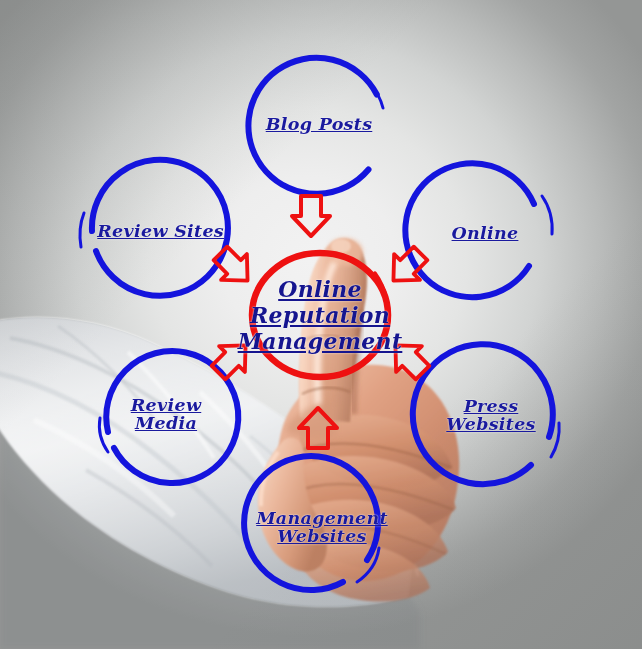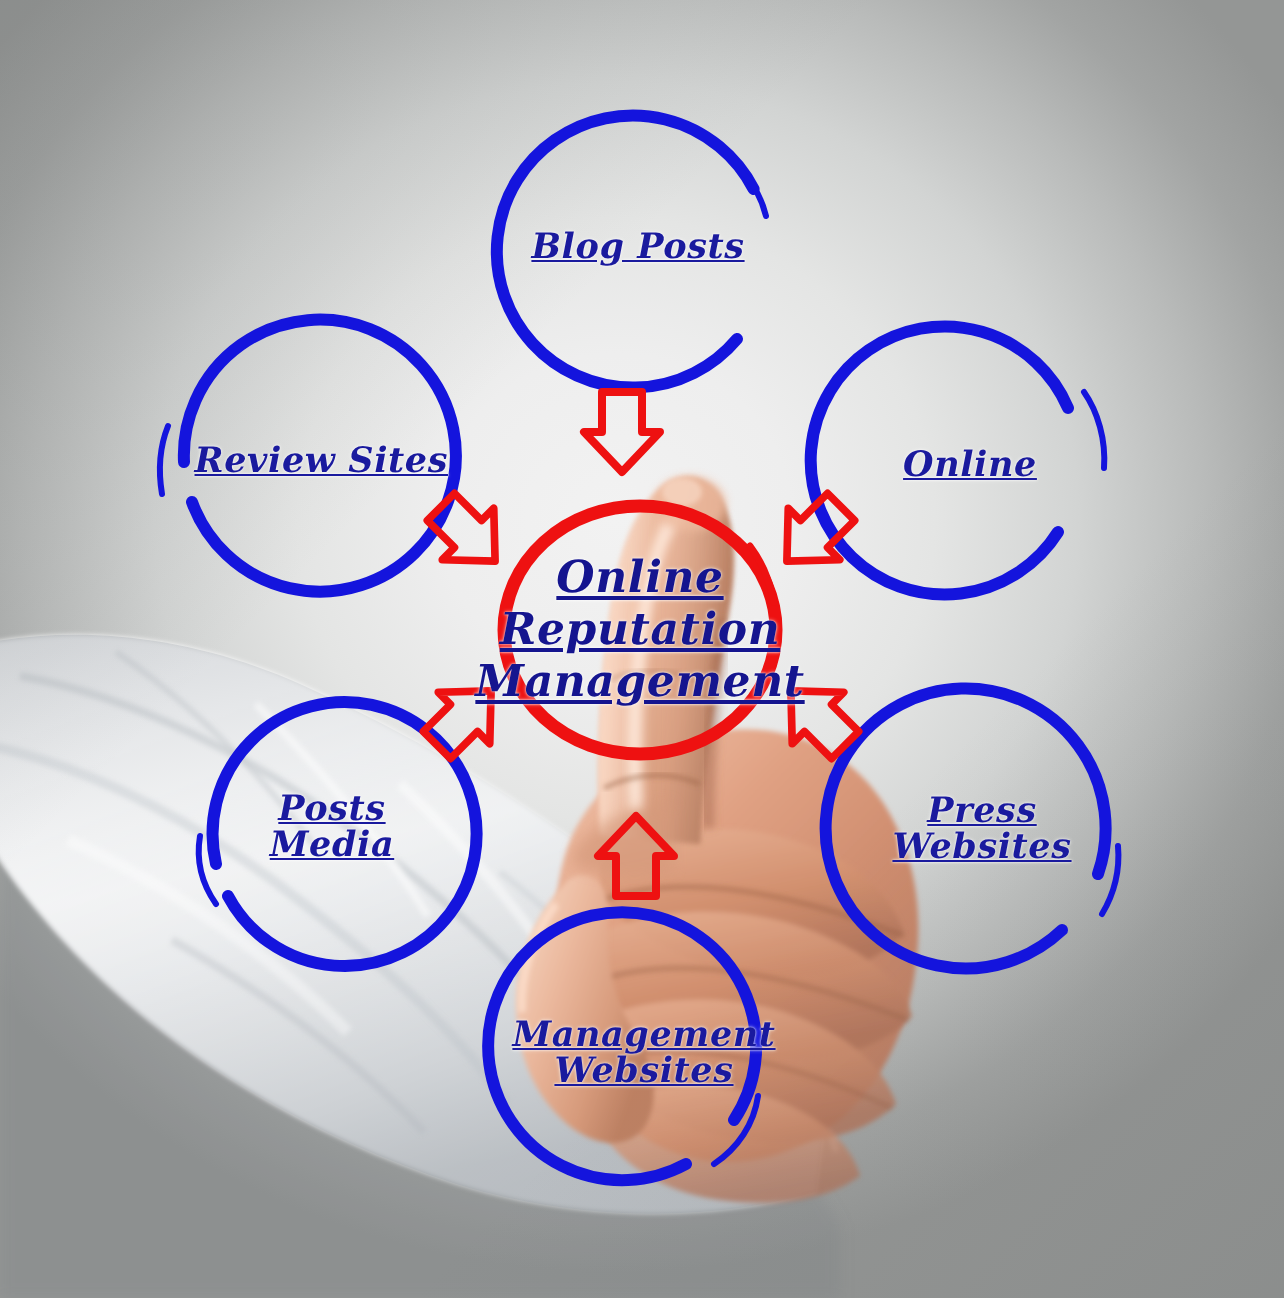--- a/index.html
+++ b/index.html
@@ -228,21 +228,21 @@
     </svg>
     <span class="cap">Management
 Websites</span>
   </div>
 
   <div class="node" id="node-social-media" style="left:92px;top:340px;width:148px;height:148px;">
     <svg width="148" height="148" viewBox="0 0 148 148">
       <path d="M16,92 A66,66 0 1 1 22,108" fill="none" stroke="#1414dd" stroke-width="6" stroke-linecap="round"></path>
       <path d="M8,78 C6,90 9,102 16,112" fill="none" stroke="#1414dd" stroke-width="3" stroke-linecap="round"></path>
     </svg>
-    <span class="cap">Posts
+    <span class="cap">Review
 Media</span>
   </div>
 
   <div class="node" id="node-review-sites" style="left:78px;top:155px;width:152px;height:152px;justify-content:flex-end;">
     <svg width="152" height="152" viewBox="0 0 152 152">
       <path d="M14,76 A68,68 0 1 1 18,96" fill="none" stroke="#1414dd" stroke-width="6" stroke-linecap="round"></path>
       <path d="M6,58 C2,68 1,80 3,92" fill="none" stroke="#1414dd" stroke-width="3" stroke-linecap="round"></path>
     </svg>
     <span class="cap">Review Sites</span>
   </div>

